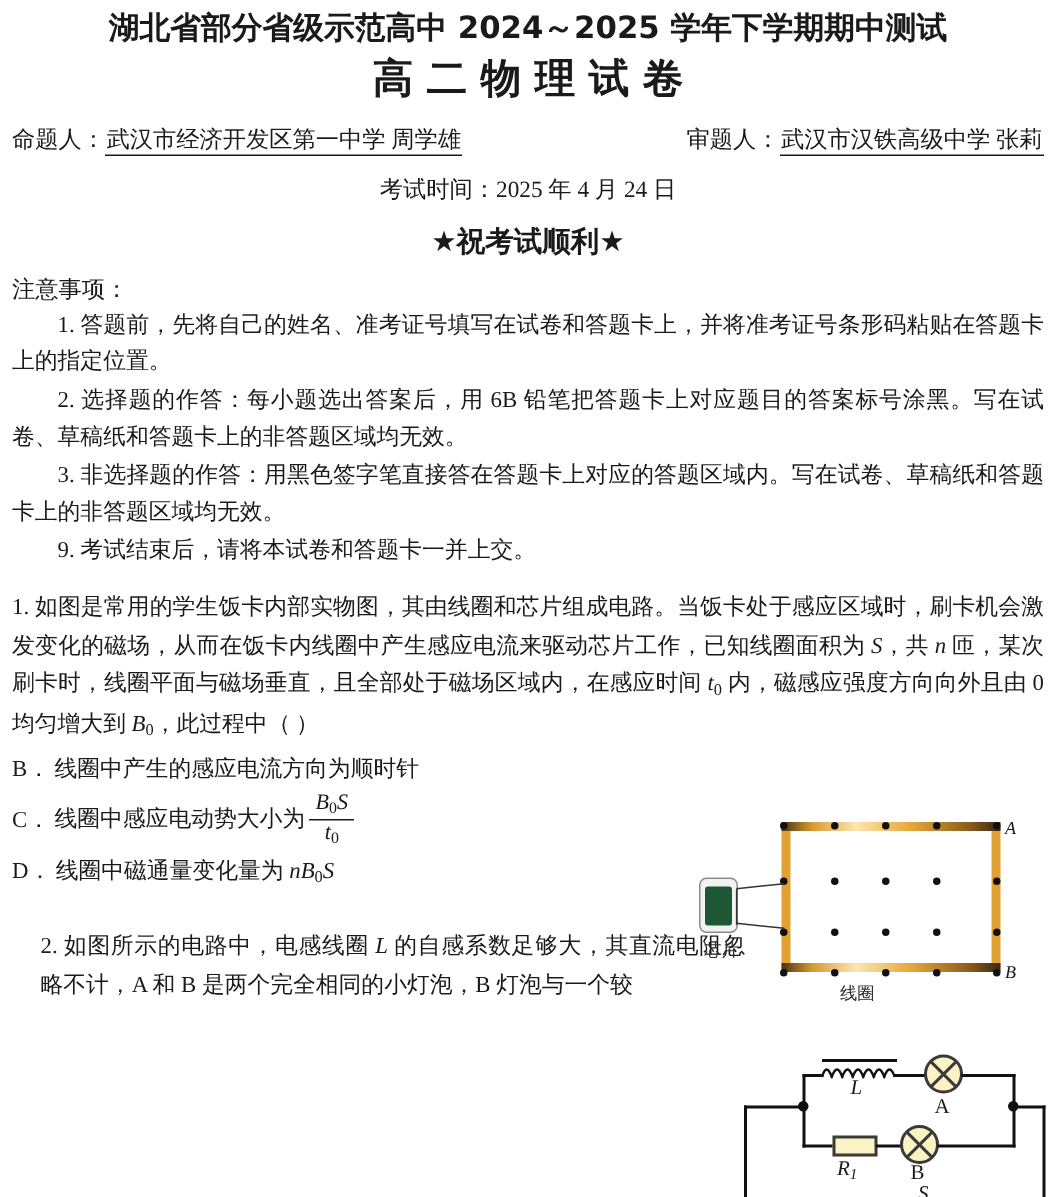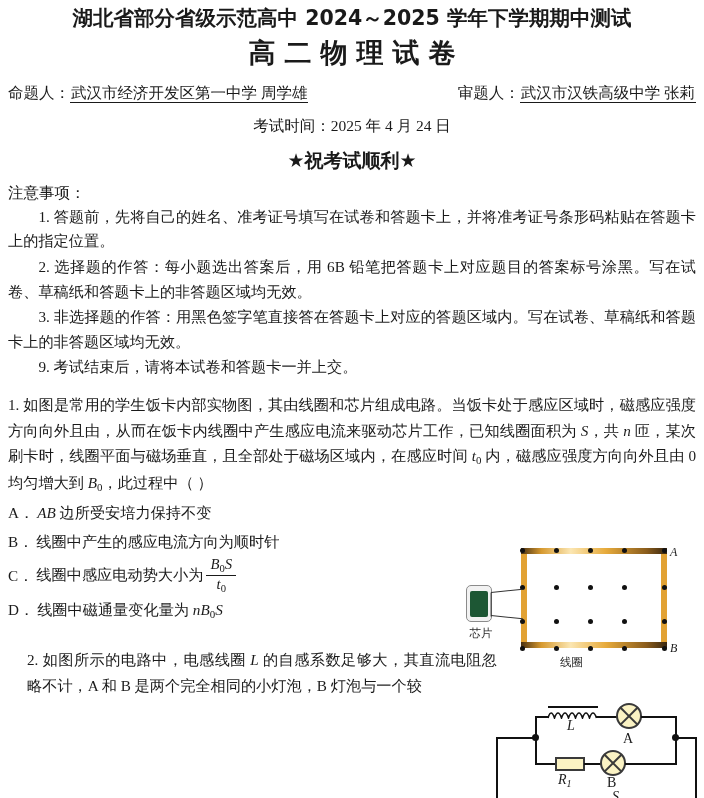--- a/index.html
+++ b/index.html
@@ -294,27 +294,24 @@
   <div class="notice-heading">注意事项：</div>
   <div class="notice-item">1. 答题前，先将自己的姓名、准考证号填写在试卷和答题卡上，并将准考证号条形码粘贴在答题卡上的指定位置。</div>
   <div class="notice-item">2. 选择题的作答：每小题选出答案后，用 6B 铅笔把答题卡上对应题目的答案标号涂黑。写在试卷、草稿纸和答题卡上的非答题区域均无效。</div>
   <div class="notice-item">3. 非选择题的作答：用黑色签字笔直接答在答题卡上对应的答题区域内。写在试卷、草稿纸和答题卡上的非答题区域均无效。</div>
   <div class="notice-item">9. 考试结束后，请将本试卷和答题卡一并上交。</div>
 
 
   <div class="question">
     <div class="q-body">
       <span>1.</span>
-      <span>如图是常用的学生饭卡内部实物图，其由线圈和芯片组成电路。当饭卡处于感应区域时，磁感应强度方向向外且由，从而在饭卡内线圈中产生感应电流来驱动芯片工作，已知线圈面积为 </span><i class="var">S</i><span>，共 </span><i class="var">n</i><span> 匝，某次刷卡时，线圈平面与磁场垂直，且全部处于磁场区域内，在感应时间 </span><i class="var">t</i><span class="sub">0</span><span> 内，磁感应强度方向向外且由 0 均匀增大到 </span><i class="var">B</i><span class="sub">0</span><span>，此过程中（    ）</span>
+      <span>如图是常用的学生饭卡内部实物图，其由线圈和芯片组成电路。当饭卡处于感应区域时，刷卡机会激发变化的磁场，从而在饭卡内线圈中产生感应电流来驱动芯片工作，已知线圈面积为 </span><i class="var">S</i><span>，共 </span><i class="var">n</i><span> 匝，某次刷卡时，线圈平面与磁场垂直，且全部处于磁场区域内，在感应时间 </span><i class="var">t</i><span class="sub">0</span><span> 内，磁感应强度方向向外且由 0 均匀增大到 </span><i class="var">B</i><span class="sub">0</span><span>，此过程中（    ）</span>
     </div>
 
     <div class="q-options">
-      <div class="q-option">
-        <span class="opt-key">A．</span><i class="var">AB</i><span> 边所受安培力保持不变</span>
-      </div>
       <div class="q-option">
         <span class="opt-key">B．</span><span>线圈中产生的感应电流方向为顺时针</span>
       </div>
       <div class="q-option" style="line-height:2.35;">
         <span class="opt-key">C．</span><span>线圈中感应电动势大小为</span><span class="frac"><span class="num"><i class="var">B</i><span class="sub">0</span><i class="var">S</i></span><span class="den"><i class="var">t</i><span class="sub">0</span></span></span>
       </div>
       <div class="q-option">
         <span class="opt-key">D．</span><span>线圈中磁通量变化量为 </span><i class="var">nB</i><span class="sub">0</span><i class="var">S</i>
       </div>
     </div>

